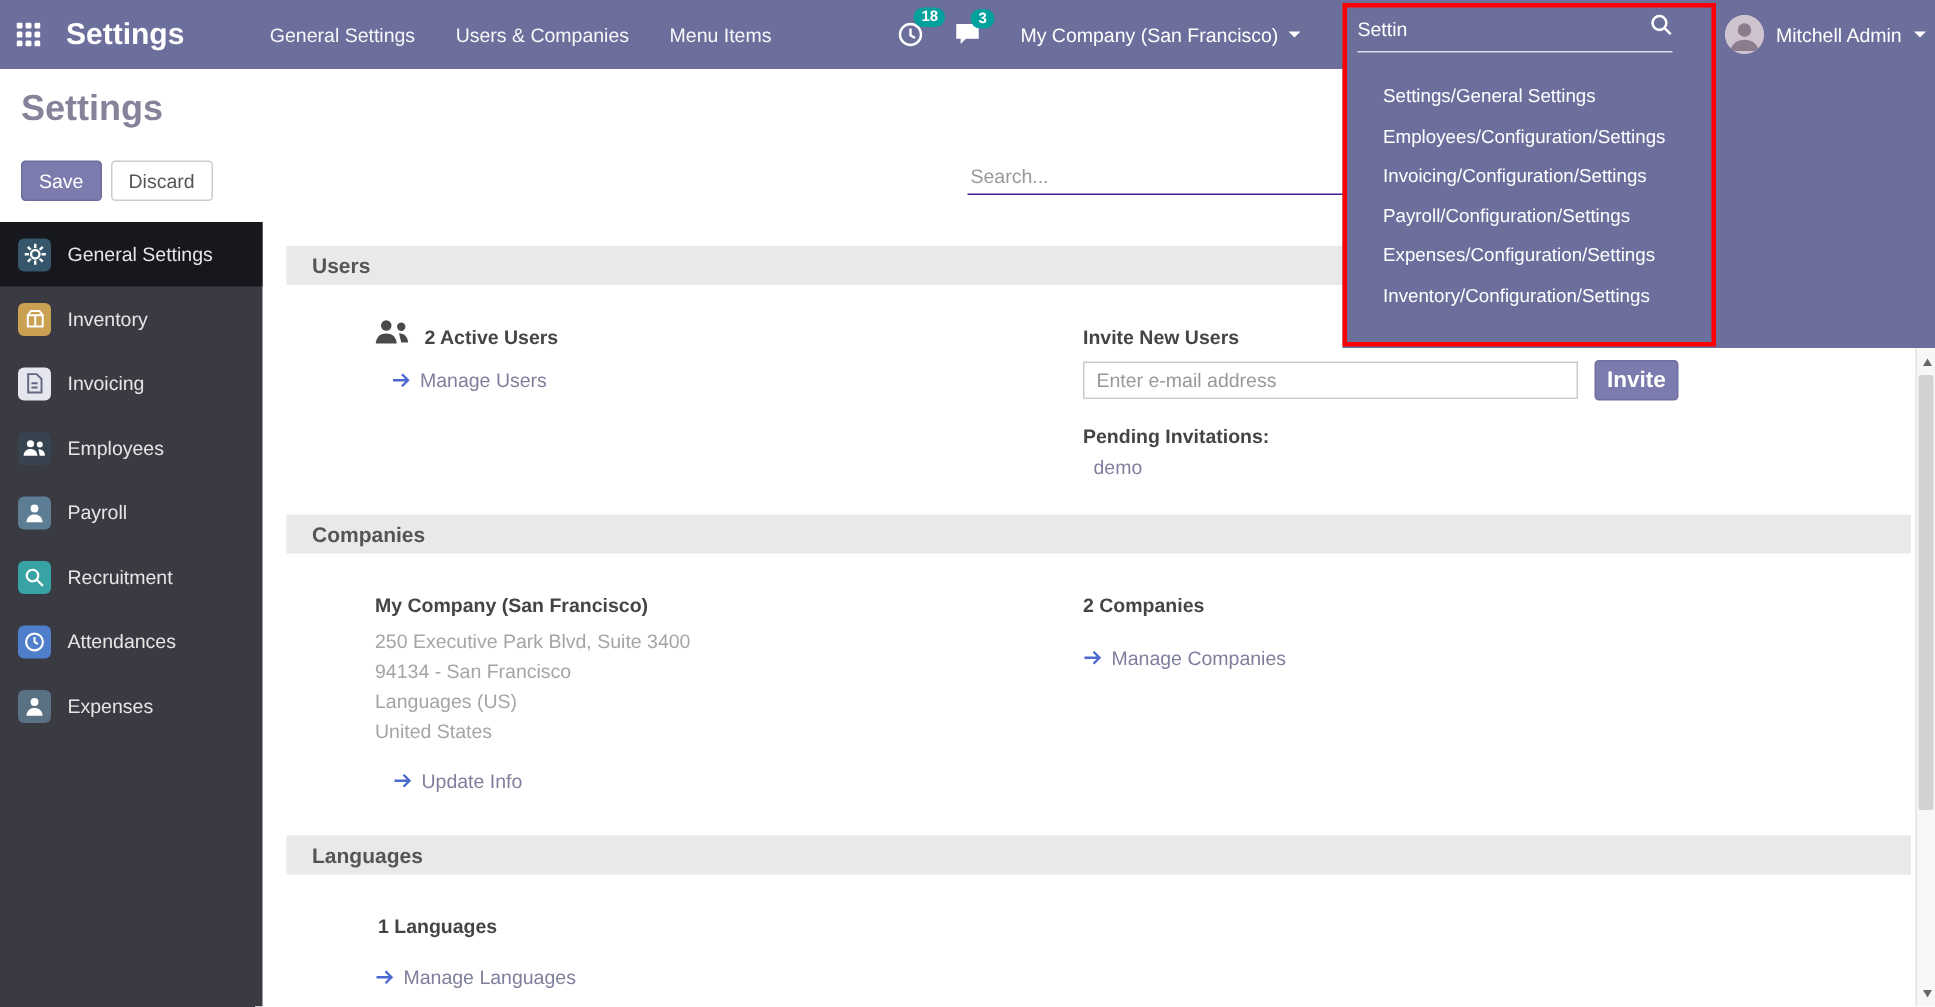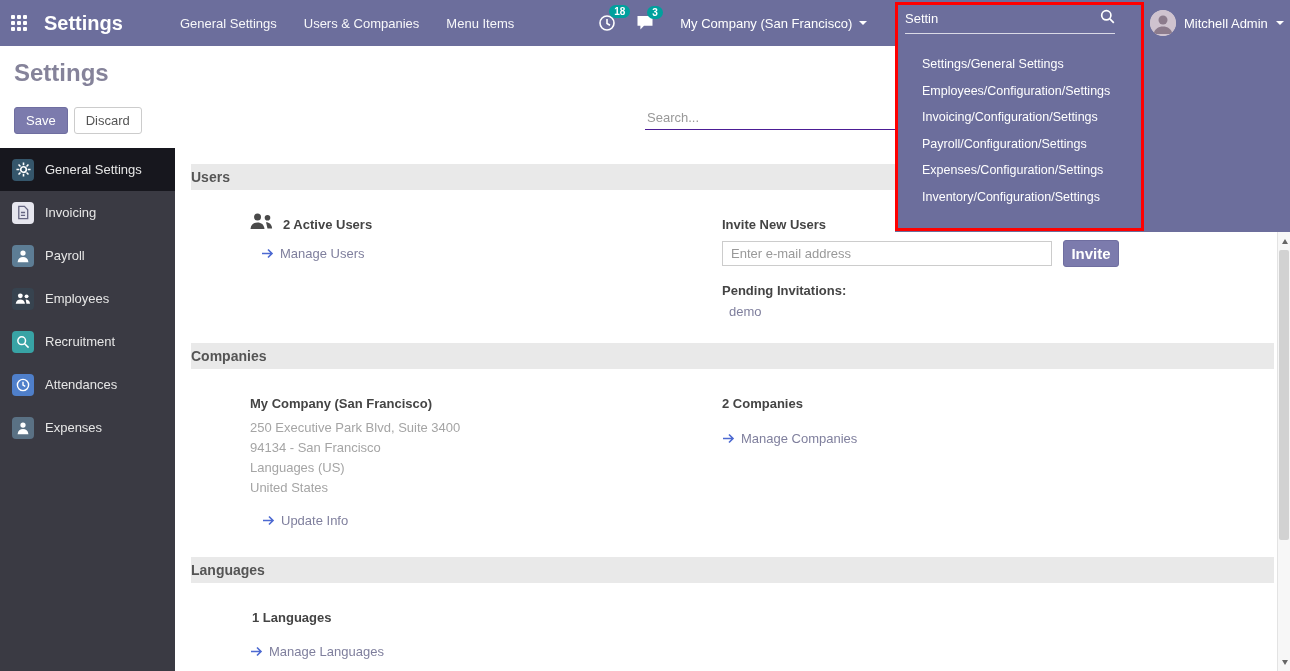--- a/index.html
+++ b/index.html
@@ -43,21 +43,21 @@
   .cp-search::placeholder { color:#999; }
 
   
   .sidebar { position:absolute; left:0; top:148px; bottom:0; width:175px; background:var(--sidebar-bg,#3a3a43); z-index:10; }
   .side-item { height:43px; display:flex; align-items:center; gap:11px; padding-left:12px; color:#e6e6e6; font-size:13px; cursor:pointer; }
   .side-item.active { background:var(--sidebar-active,#17171e); }
   .app-icon { width:22px; height:22px; border-radius:4px; display:flex; align-items:center; justify-content:center; flex-shrink:0; }
 
   
   .content { position:absolute; left:175px; top:148px; right:0; bottom:0; background:#fff; overflow:hidden; z-index:5; }
-  .section-header { margin-left:16px; margin-right:16px; background:var(--section-header-bg,#e9e9e9); height:26px; line-height:26px; font-size:14px; font-weight:bold; color:#555; }
+  .section-header { margin-left:16px; margin-right:16px; background:var(--section-header-bg,#e9e9e9); height:26px; line-height:26px; padding-left:17px; font-size:14px; font-weight:bold; color:#555; }
   .section-header.first { margin-top:16px; }
   .section-body { position:relative; margin-left:16px; }
   .body-users { height:153px; }
   .body-companies { height:188px; }
   .body-languages { height:88px; }
 
   .bold-label { font-size:13px; font-weight:bold; color:#444; position:absolute; }
   .link { position:absolute; display:flex; align-items:center; gap:6px; color:var(--link-color,#7f7f9d); font-size:13px; cursor:pointer; }
   .link .arrow { color:var(--arrow-color,#4c69d1); display:flex; }
   .muted-block { position:absolute; font-size:13px; color:#a5a5a5; line-height:20px; }
@@ -172,47 +172,56 @@
       <svg width="15" height="15" viewBox="0 0 16 16">
           <circle cx="8" cy="8" r="3" fill="none" stroke="#fff" stroke-width="1.7"></circle>
           <g stroke="#fff" stroke-width="1.7">
             <path d="M8 .5v3M8 12.5v3M.5 8h3M12.5 8h3M2.7 2.7l2.1 2.1M11.2 11.2l2.1 2.1M13.3 2.7l-2.1 2.1M4.8 11.2l-2.1 2.1"></path>
           </g>
         </svg>
     </span>
     <span>General Settings</span>
   </div>
   <div class="side-item">
+    <span class="app-icon" style="background:#caa053">
+      <svg width="15" height="15" viewBox="0 0 16 16" fill="none" stroke="#fff" stroke-width="1.4">
+          <rect x="2.7" y="5.5" width="10.6" height="8"></rect>
+          <path d="M2.7 5.5L5 2.5h6l2.3 3M8 5.5v8"></path>
+        </svg>
+    </span>
+    <span>Inventory</span>
+  </div>
+  <div class="side-item">
     <span class="app-icon" style="background:#e6e6ee">
       <svg width="14" height="15" viewBox="0 0 14 16" fill="none" stroke="#666682" stroke-width="1.4">
           <path d="M2.5 1.5h6l3.5 3.5v9.5h-9.5z"></path>
           <path d="M4.8 8h4.4M4.8 11h4.4"></path>
         </svg>
     </span>
     <span>Invoicing</span>
-  </div>
-  <div class="side-item">
-    <span class="app-icon" style="background:#5d7d95">
-      <svg width="14" height="14" viewBox="0 0 16 16" fill="#fff">
-          <circle cx="8" cy="4.6" r="3"></circle>
-          <path d="M1.8 15c.4-4 3-5.8 6.2-5.8s5.8 1.8 6.2 5.8z"></path>
-        </svg>
-    </span>
-    <span>Payroll</span>
   </div>
   <div class="side-item">
     <span class="app-icon" style="background:#37434f">
       <svg width="16" height="13" viewBox="0 0 18 14" fill="#fff">
           <circle cx="6" cy="4" r="2.7"></circle>
           <path d="M.8 13c.3-3.4 2.4-5 5.2-5s4.9 1.6 5.2 5z"></path>
           <circle cx="13" cy="4.6" r="2.2"></circle>
           <path d="M12 8.2c2.7 0 4.6 1.5 4.9 4.8h-4z"></path>
         </svg>
     </span>
     <span>Employees</span>
+  </div>
+  <div class="side-item">
+    <span class="app-icon" style="background:#5d7d95">
+      <svg width="14" height="14" viewBox="0 0 16 16" fill="#fff">
+          <circle cx="8" cy="4.6" r="3"></circle>
+          <path d="M1.8 15c.4-4 3-5.8 6.2-5.8s5.8 1.8 6.2 5.8z"></path>
+        </svg>
+    </span>
+    <span>Payroll</span>
   </div>
   <div class="side-item">
     <span class="app-icon" style="background:#38a3a5">
       <svg width="14" height="14" viewBox="0 0 16 16">
           <circle cx="6.5" cy="6.5" r="4.4" fill="none" stroke="#fff" stroke-width="1.7"></circle>
           <path d="M9.9 9.9l4.5 4.5" stroke="#fff" stroke-width="1.7"></path>
         </svg>
     </span>
     <span>Recruitment</span>
   </div>

